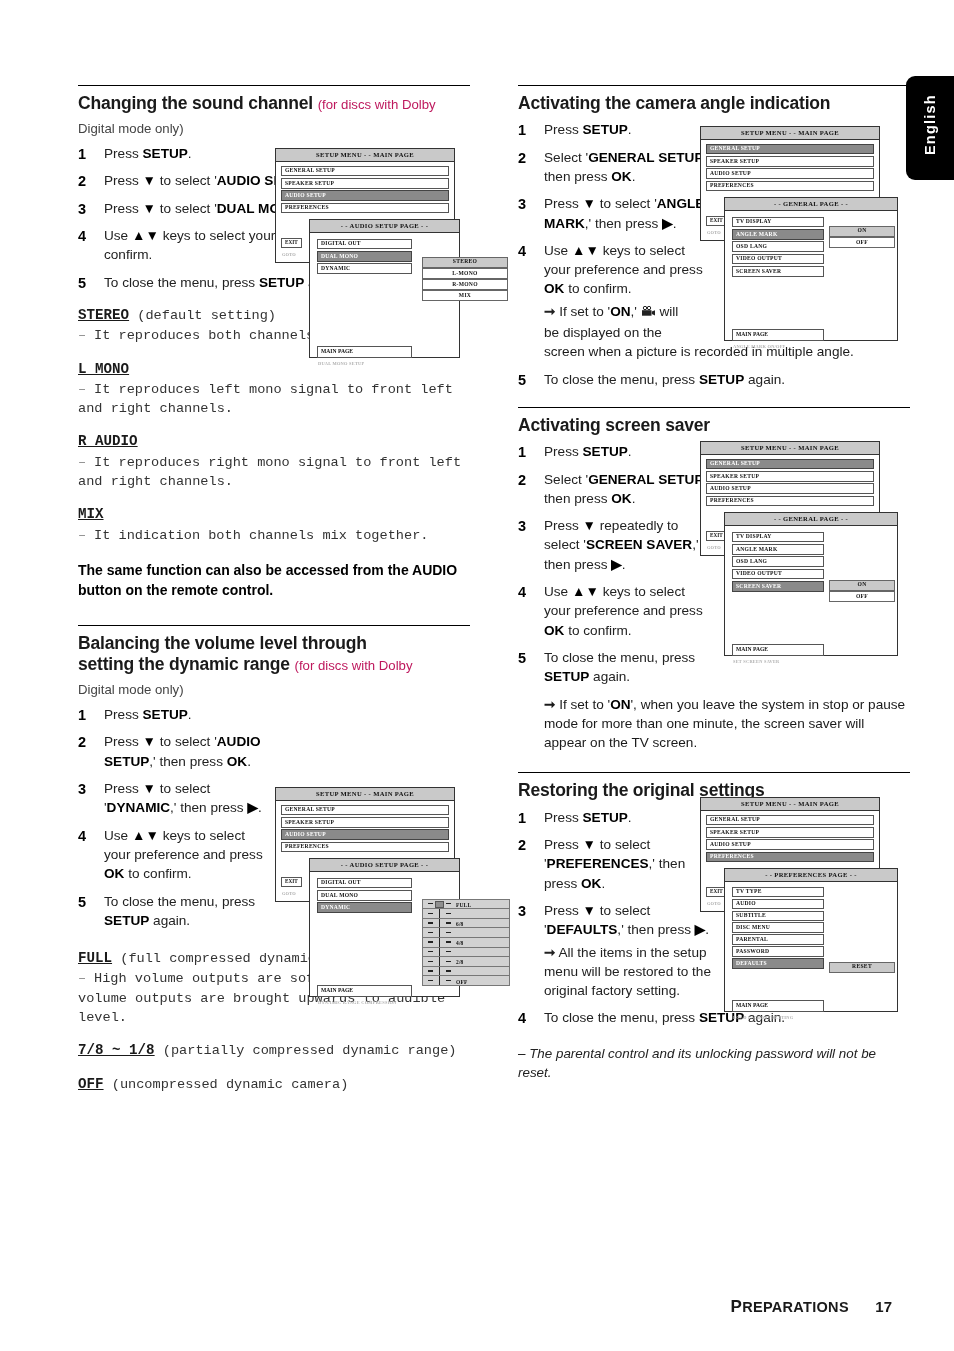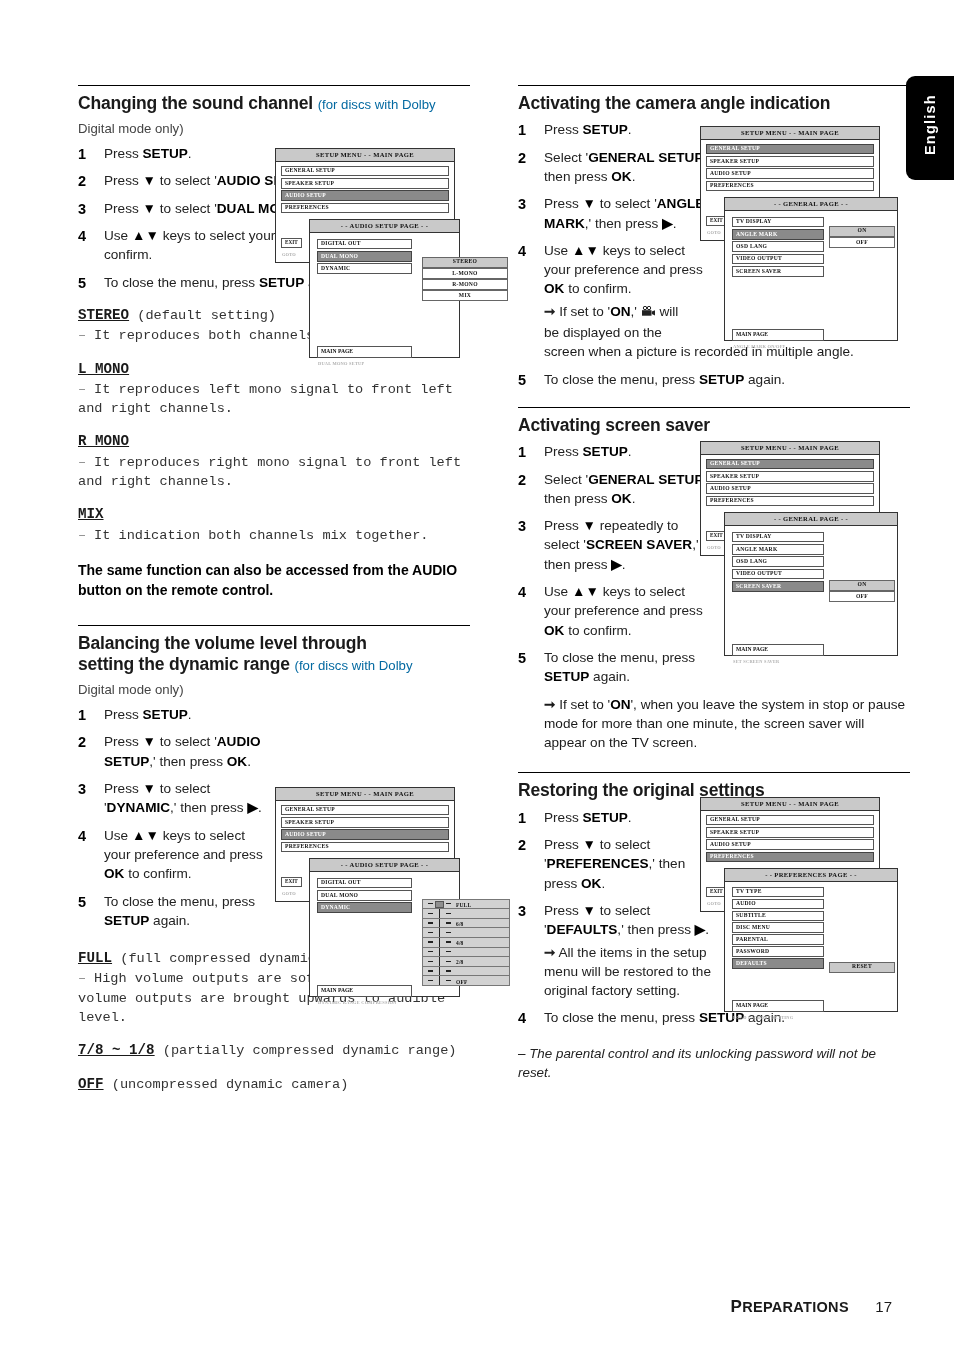--- a/index.html
+++ b/index.html
@@ -46,21 +46,21 @@
     font-weight:bold;
     margin:0 0 6px 0;
     padding-top:7px;
     border-top:1.6px solid #000;
     line-height:1.22;
     letter-spacing:-0.2px;
   }
   h2.sec .sub {
     font-weight:normal;
     font-size:13.2px;
-    color:#0369a1;
+    color:#be185d;
     letter-spacing:0;
   }
   .sub-line {
     font-size:13.2px; color:#444; margin:0 0 6px 0; line-height:1.35;
   }
 
   
   ol.steps { list-style:none; margin:0; padding:0; }
   ol.steps > li {
     position:relative;
@@ -183,21 +183,21 @@
 
   
   .footer {
     position:absolute; left:0; bottom:34px; width:954px;
     text-align:right; padding-right:62px;
   }
   .footer .chap {
     font-weight:bold; font-size:14.5px; letter-spacing:0.3px;
   }
   .footer .chap .cap { font-size:17px; }
-  .footer .pg { font-weight:normal; font-size:15px; margin-left:22px; }
+  .footer .pg { font-weight:bold; font-size:15px; margin-left:22px; }
 </style>
 </head>
 <body>
 
 <div class="page">
 
   <div class="lang-tab">
     <span>English</span>
   </div>
 
@@ -220,21 +220,21 @@
     <div class="term">
       <span class="t">STEREO</span>
       <span class="paren">(default setting)</span>
       <span class="dashline"><span class="dash">–</span><span>It reproduces both channels as stereo.</span></span>
     </div>
     <div class="term">
       <span class="t">L MONO</span>
       <span class="dashline"><span class="dash">–</span><span>It reproduces left mono signal to front left and right channels.</span></span>
     </div>
     <div class="term">
-      <span class="t">R MONO</span>
+      <span class="t">R AUDIO</span>
       <span class="dashline"><span class="dash">–</span><span>It reproduces right mono signal to front left and right channels.</span></span>
     </div>
     <div class="term">
       <span class="t">MIX</span>
       <span class="dashline"><span class="dash">–</span><span>It indication both channels mix together.</span></span>
     </div>
 
     <p class="bold-note">The same function can also be accessed from the AUDIO button on the remote control.</p>
 
     <h2 class="sec" style="margin-top:24px;">

